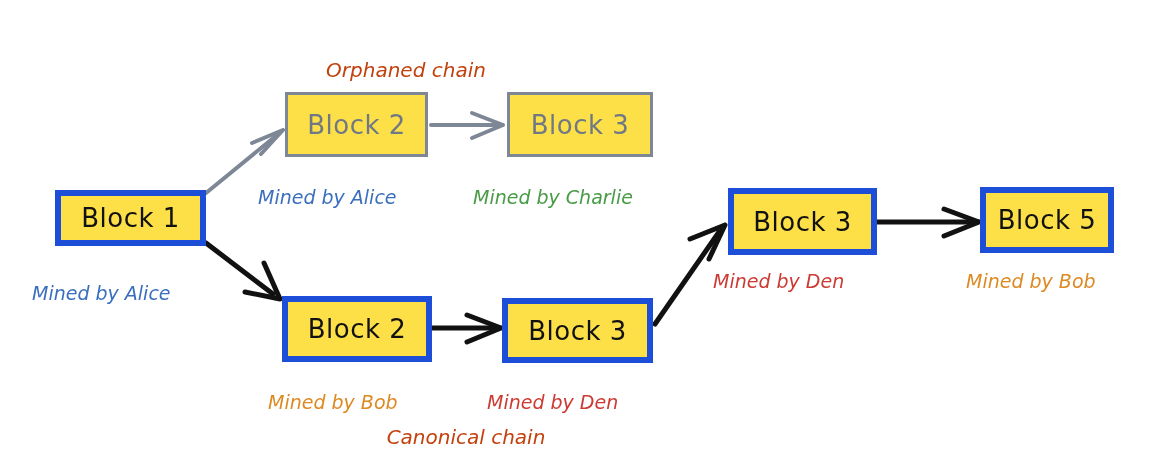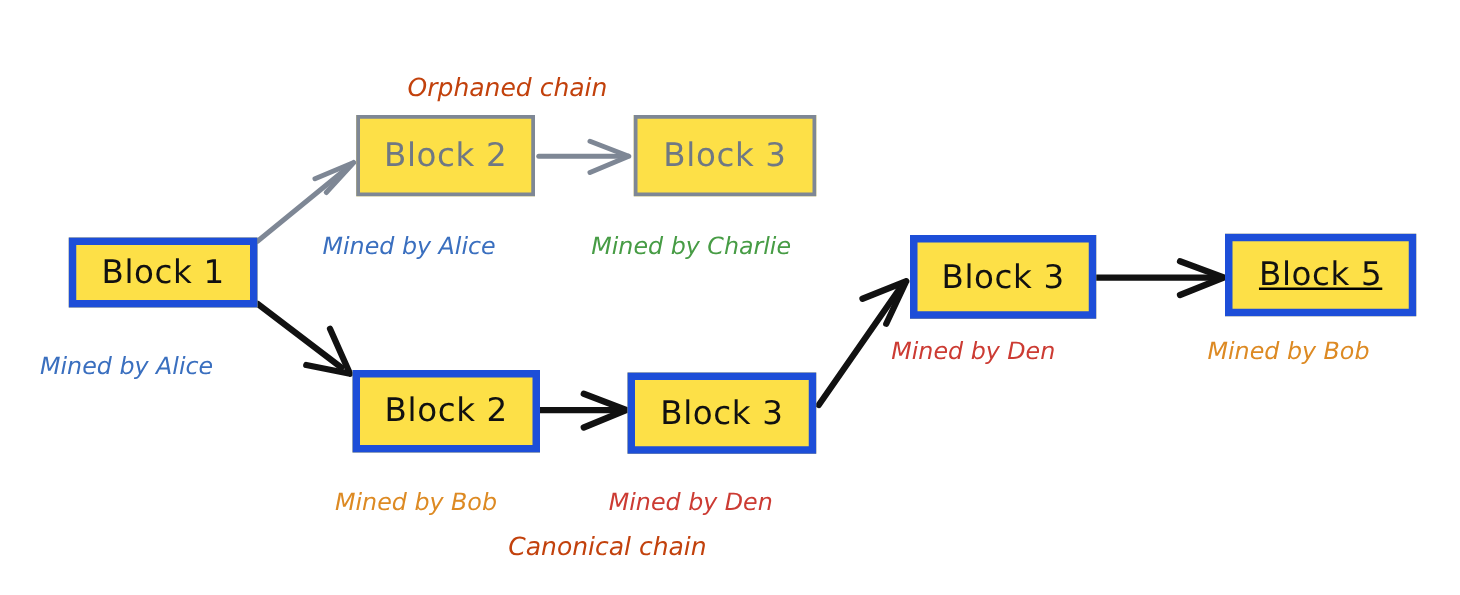--- a/index.html
+++ b/index.html
@@ -97,21 +97,21 @@
       <path d="M725,225 L690,239 M725,225 L709,259" stroke="#111111" stroke-width="5" fill="none" stroke-linecap="round"></path>
     </g>
 
     <g>
       <path d="M877,222 L972,222" stroke="#111111" stroke-width="5" fill="none" stroke-linecap="round"></path>
       <path d="M979,222 L944,209 M979,222 L944,236" stroke="#111111" stroke-width="5" fill="none" stroke-linecap="round"></path>
     </g>
   </svg>
 
   <div class="chain-label" style="left:286px; top:58px; width:240px;">Orphaned chain</div>
-  <div class="chain-label" style="left:366px; top:425px; width:240px;">Canonical chain</div>
+  <div class="chain-label" style="left:346px; top:425px; width:240px;">Canonical chain</div>
 
   <div class="block-box block-main" style="left:55px; top:190px; width:151px; height:56px;">
     <span class="block-label">Block 1</span>
   </div>
   <div class="caption" style="left:32px; top:282px; width:196px; color:#3a6fbf;">Mined by Alice</div>
 
   <div class="block-box block-orphan" style="left:285px; top:92px; width:143px; height:65px;">
     <span class="block-label">Block 2</span>
   </div>
   <div class="caption" style="left:258px; top:186px; width:200px; color:#3a6fbf;">Mined by Alice</div>
@@ -129,18 +129,18 @@
   <div class="block-box block-main" style="left:502px; top:298px; width:151px; height:65px;">
     <span class="block-label">Block 3</span>
   </div>
   <div class="caption" style="left:487px; top:391px; width:180px; color:#cc3b33;">Mined by Den</div>
 
   <div class="block-box block-main" style="left:728px; top:188px; width:149px; height:67px;">
     <span class="block-label">Block 3</span>
   </div>
   <div class="caption" style="left:713px; top:270px; width:180px; color:#cc3b33;">Mined by Den</div>
 
-  <div class="block-box block-main" style="left:980px; top:187px; width:153px; height:66px;text-decoration:underline;">
+  <div class="block-box block-main" style="left:980px; top:187px; width:134px; height:66px;">
     <span class="block-label">Block 5</span>
   </div>
   <div class="caption" style="left:966px; top:270px; width:180px; color:#dd8a23;">Mined by Bob</div>
 
 </div>
 
 </body></html>

